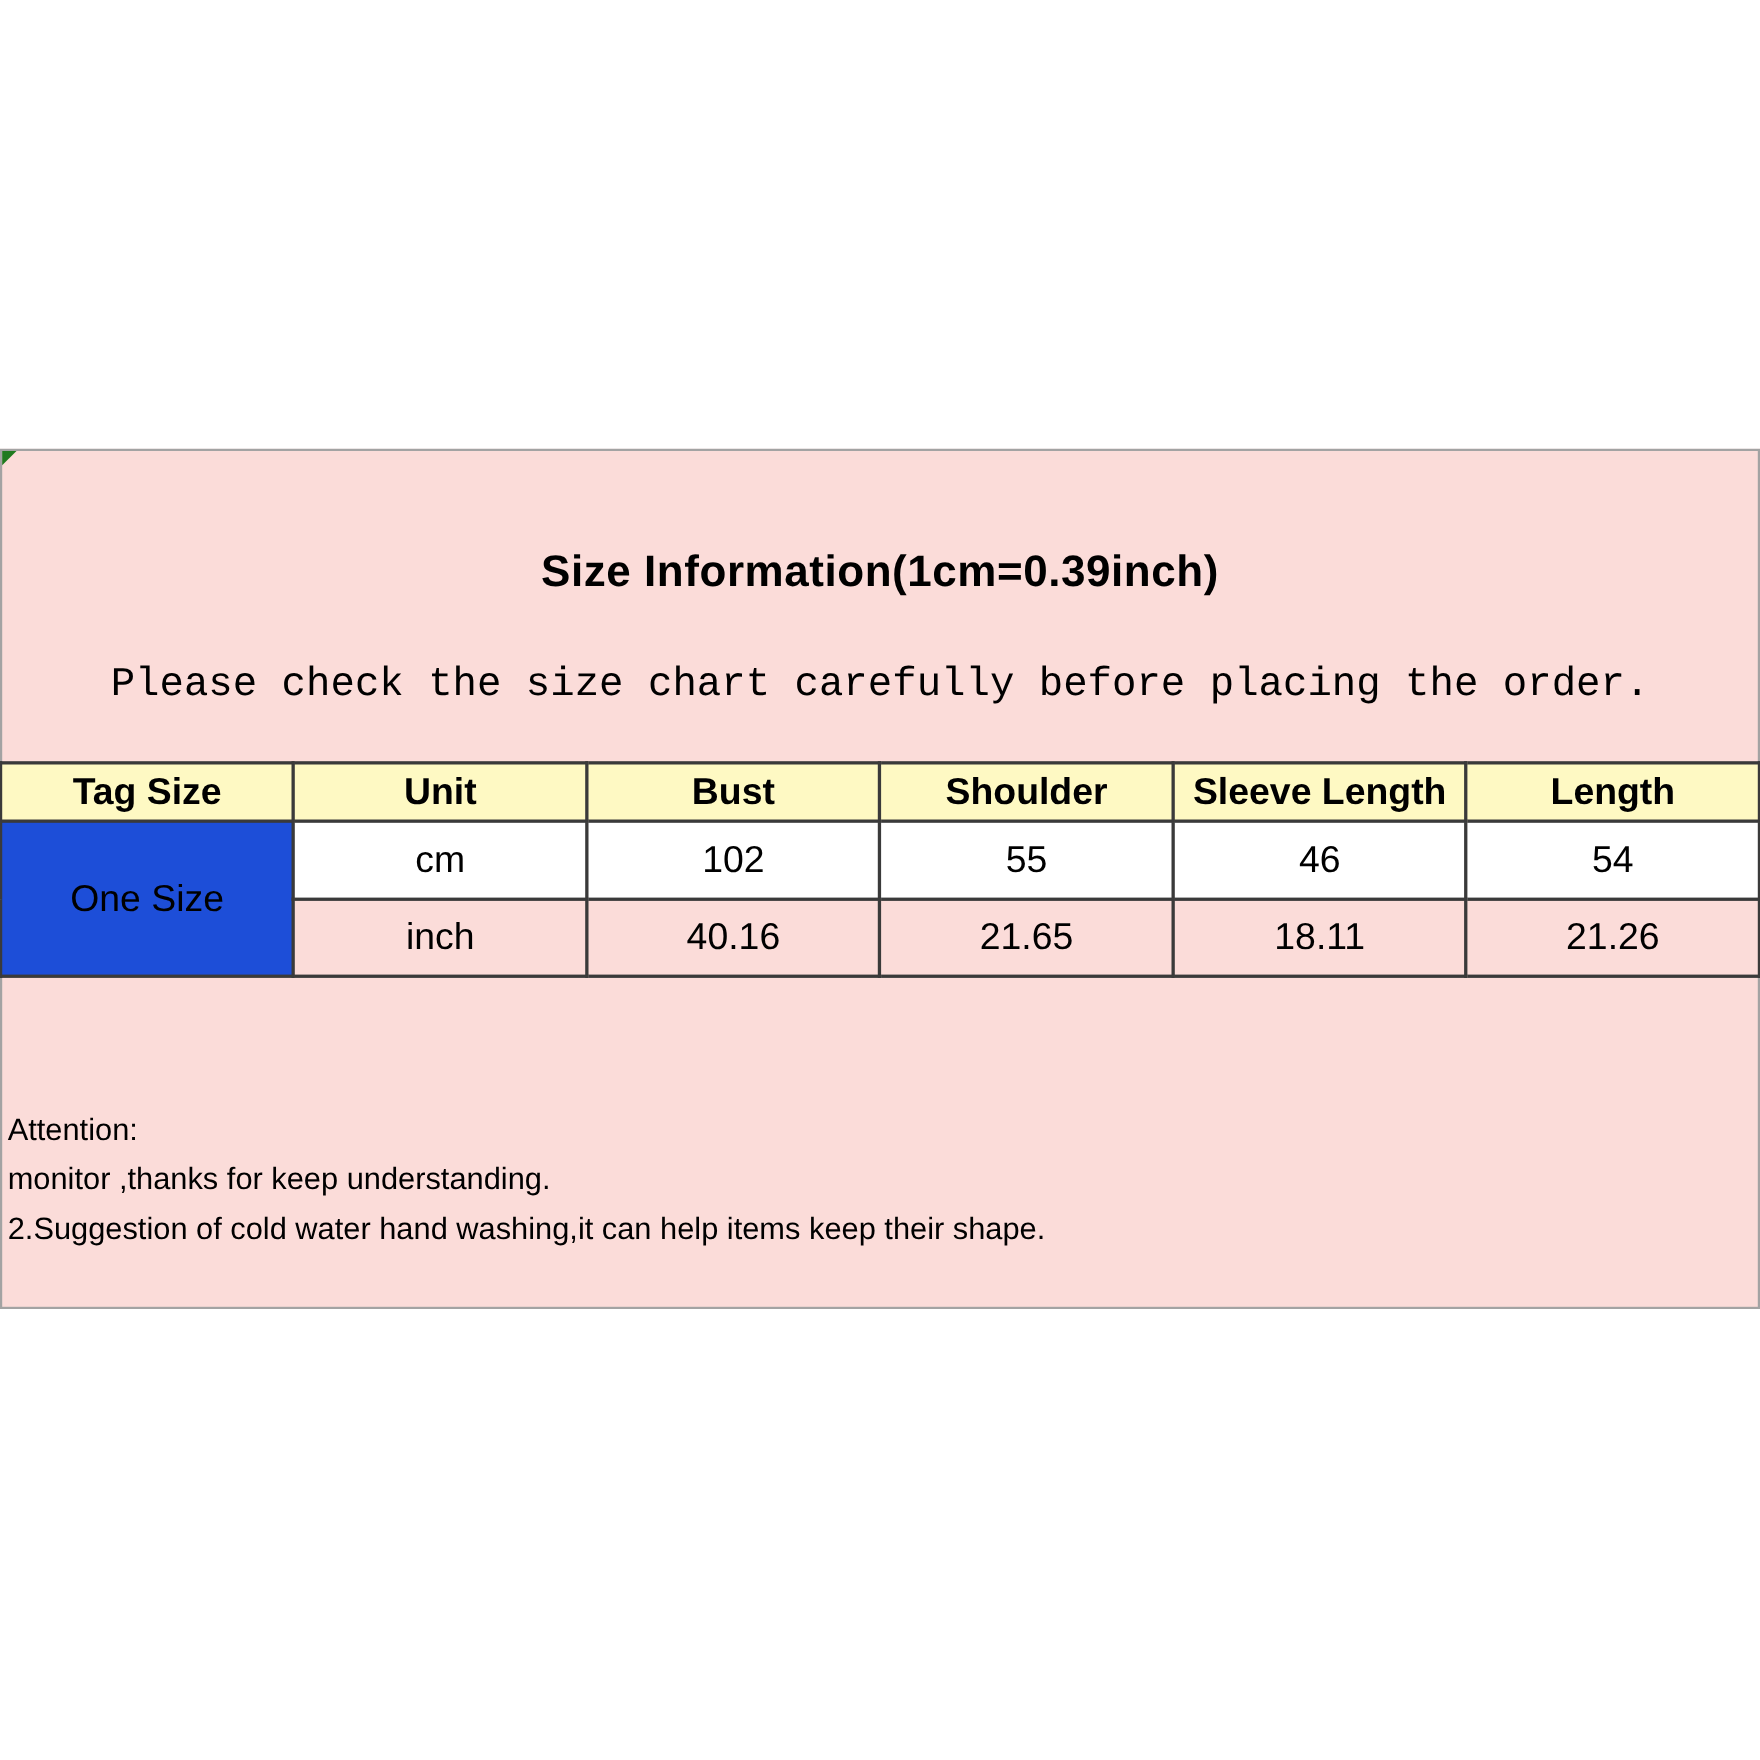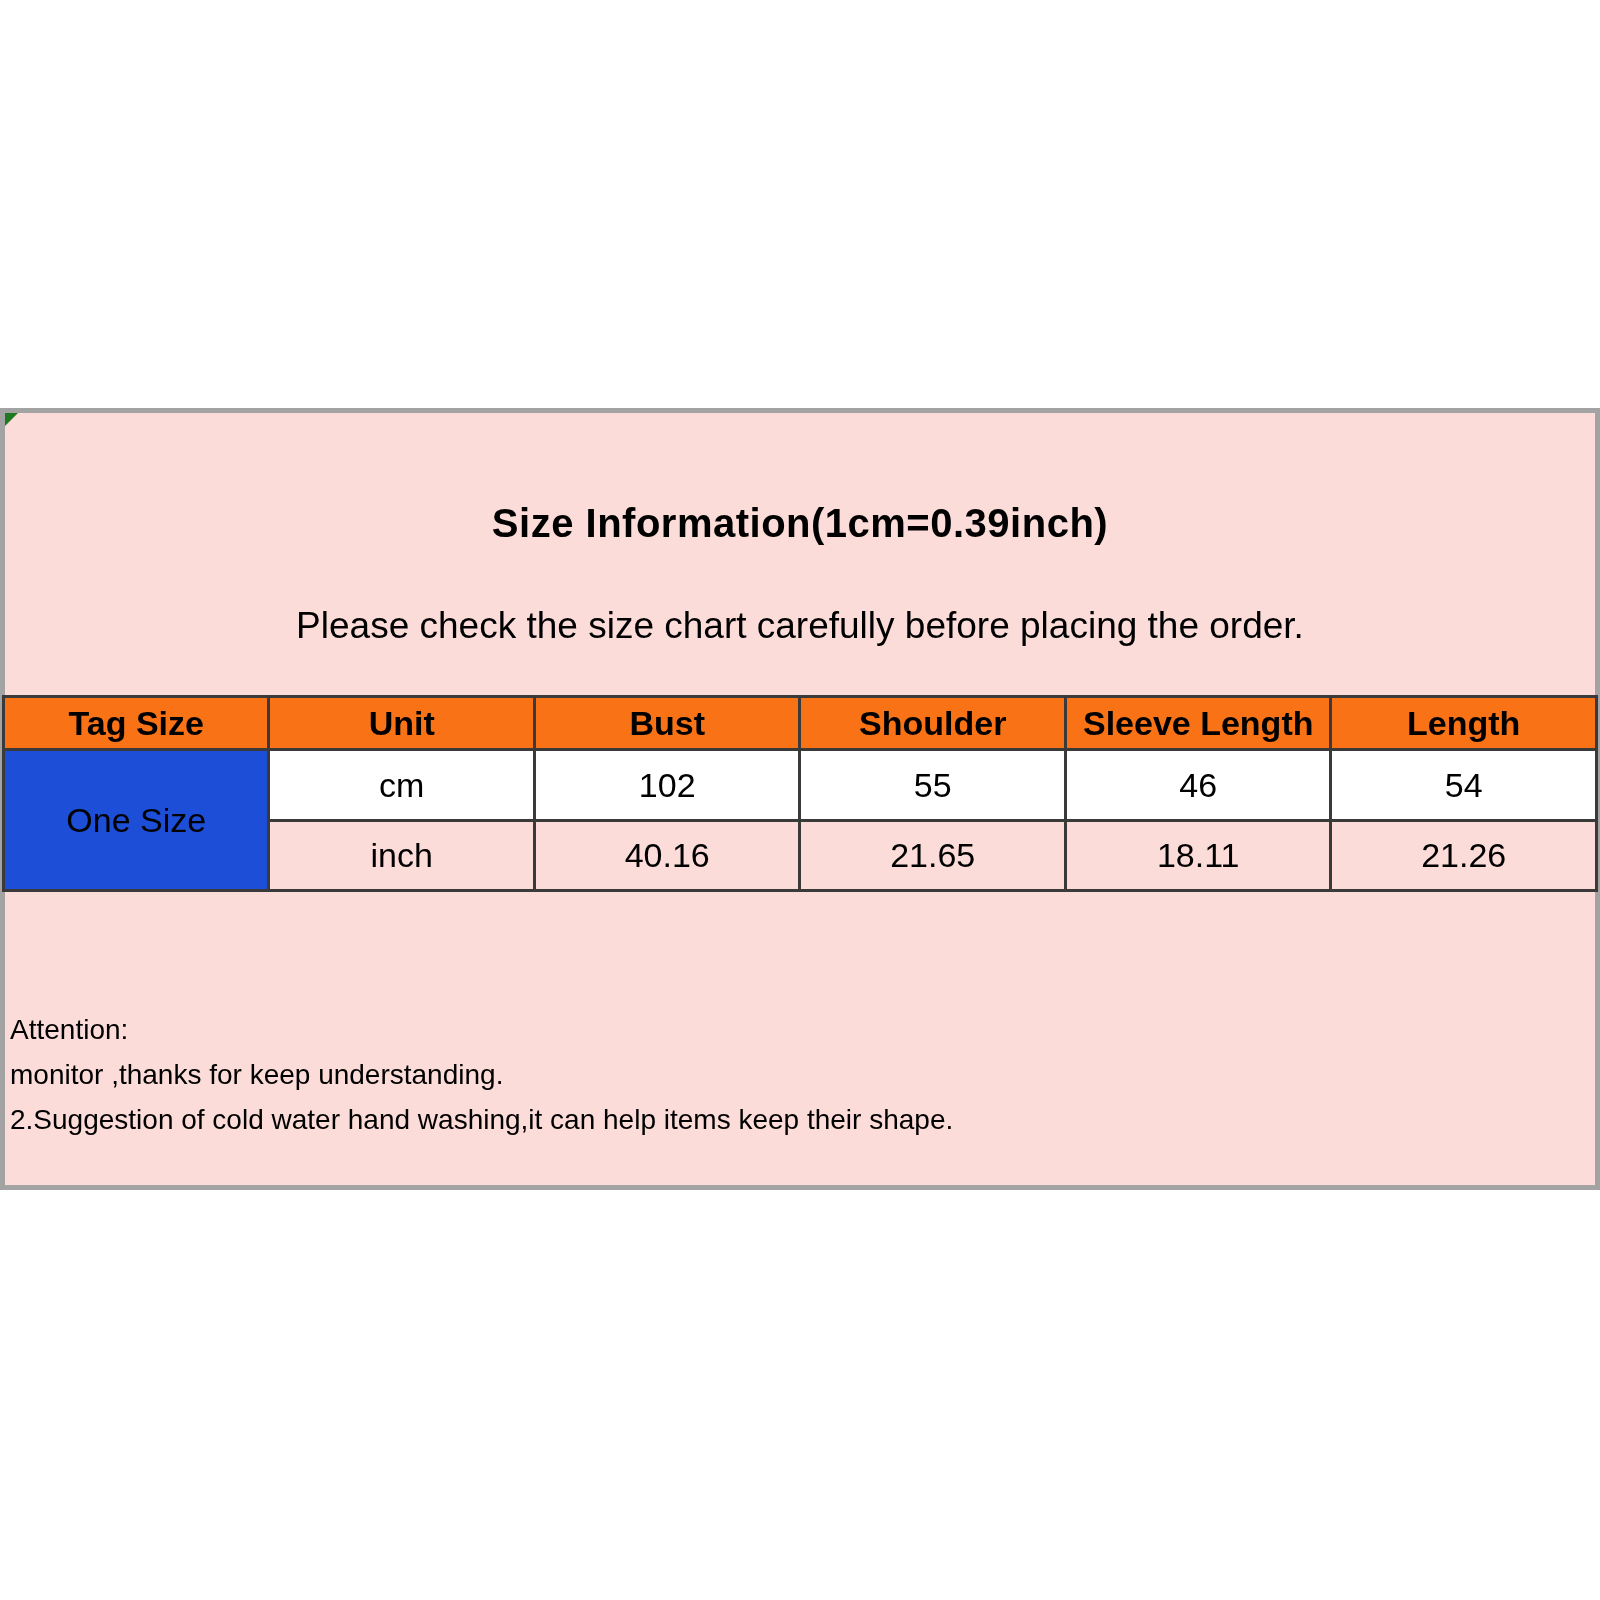--- a/index.html
+++ b/index.html
@@ -15,21 +15,21 @@
     background: #ffffff;
     overflow: hidden;
   }
   .panel {
     position: absolute;
     left: 0;
     top: 408px;
     width: 1600px;
     height: 782px;
     background: #fbdcd9;
-    border: 5px solid #a3a3a3;
+    border: 2px solid #a3a3a3;
     box-sizing: border-box;
   }
   .corner-marker {
     position: absolute;
     left: 0;
     top: 0;
     width: 0;
     height: 0;
     border-top: 13px solid #1f7a1f;
     border-right: 13px solid transparent;
@@ -46,37 +46,38 @@
     letter-spacing: 0.5px;
   }
   .panel-subtitle {
     position: absolute;
     left: 0;
     top: 192px;
     width: 100%;
     text-align: center;
     font-size: 37px;
     color: #000000;
+    font-family: Liberation Mono, monospace;
   }
   table.size-table {
     position: absolute;
     left: -3px;
     top: 282px;
     width: calc(100% + 6px);
     border-collapse: collapse;
     table-layout: fixed;
   }
   table.size-table td, table.size-table th {
     border: 3px solid #3a3a3a;
     text-align: center;
     vertical-align: middle;
     padding: 0;
     color: #000000;
   }
-  tr.header-row { height: 53px; background: #f97316; }
+  tr.header-row { height: 53px; background: #fef9c3; }
   tr.header-row th { font-size: 34px; font-weight: bold; }
   tr.cm-row   { height: 71px; background: #ffffff; }
   tr.inch-row { height: 70px; background: #fbdcd9; }
   tr.cm-row td, tr.inch-row td { font-size: 34px; font-weight: normal; }
   td.tag-size-cell {
     background: #1d4ed8;
     font-size: 38px;
     font-weight: bold;
   }
   .attention {

